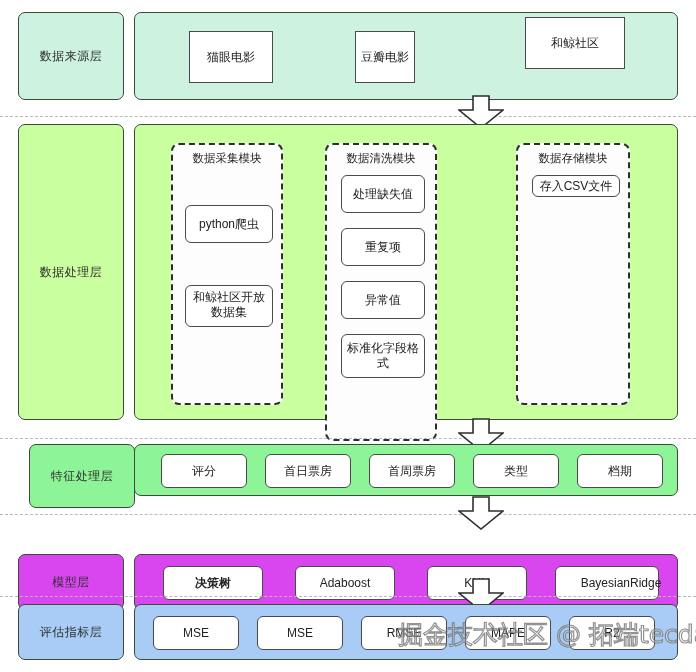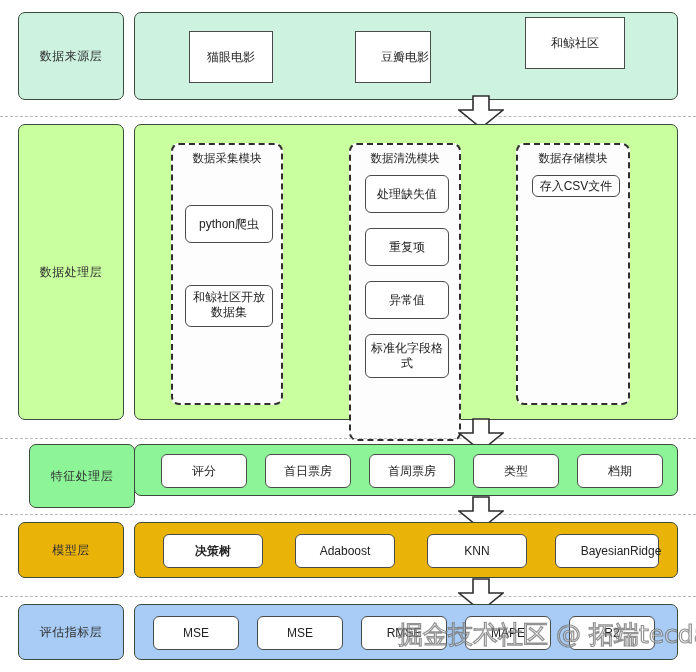--- a/index.html
+++ b/index.html
@@ -51,21 +51,21 @@
     width: 544px;
     border: 1.5px solid #3b4a3b;
     border-radius: 7px;
     box-sizing: border-box;
   }
 
   
   .fill-source   { background: #cdf2e0; }
   .fill-process  { background: #caffa0; }
   .fill-feature  { background: #8df598; }
-  .fill-model    { background: #eab308; }
+  .fill-model    { background: #d946ef; margin-top: 32px; }
   .fill-metric   { background: #a8ccf5; }
 
   
   .node {
     background: #ffffff;
     border: 1.5px solid #4a4a4a;
     box-sizing: border-box;
     display: flex;
     align-items: center;
     justify-content: center;
@@ -123,21 +123,21 @@
 <div id="diagram">
 
   <div class="layer-label fill-source" style="top:12px;height:88px;">
     <span>数据来源层</span>
   </div>
 
   <div class="layer-body fill-source" style="top:12px;height:88px;">
     <div class="node sharp" style="left:54px;top:18px;width:84px;height:52px;">
       <span>猫眼电影</span>
     </div>
-    <div class="node sharp" style="left:220px;top:18px;width:76px;height:52px;padding-left:24px;">
+    <div class="node sharp" style="left:220px;top:18px;width:60px;height:52px;">
       <span>豆瓣电影</span>
     </div>
     <div class="node sharp" style="left:390px;top:4px;width:100px;height:52px;">
       <span>和鲸社区</span>
     </div>
   </div>
 
   <div class="divider" style="top:116px;"></div>
 
   <div class="arrow" style="left:458px;top:95px;">
@@ -156,21 +156,21 @@
       <div class="module-title">数据采集模块</div>
       <div class="node round" style="left:12px;top:60px;width:88px;height:38px;">
         <span>python爬虫</span>
       </div>
       <div class="node round" style="left:12px;top:140px;width:88px;height:42px;font-family:Liberation Mono, monospace;">
         <span style="white-space:pre-line;">和鲸社区开放
 数据集</span>
       </div>
     </div>
 
-    <div class="module" style="left:214px;top:18px;width:112px;height:298px;">
+    <div class="module" style="left:190px;top:18px;width:112px;height:298px;">
       <div class="module-title">数据清洗模块</div>
       <div class="node round" style="left:14px;top:30px;width:84px;height:38px;">
         <span>处理缺失值</span>
       </div>
       <div class="node round" style="left:14px;top:83px;width:84px;height:38px;">
         <span>重复项</span>
       </div>
       <div class="node round" style="left:14px;top:136px;width:84px;height:38px;">
         <span>异常值</span>
       </div>

